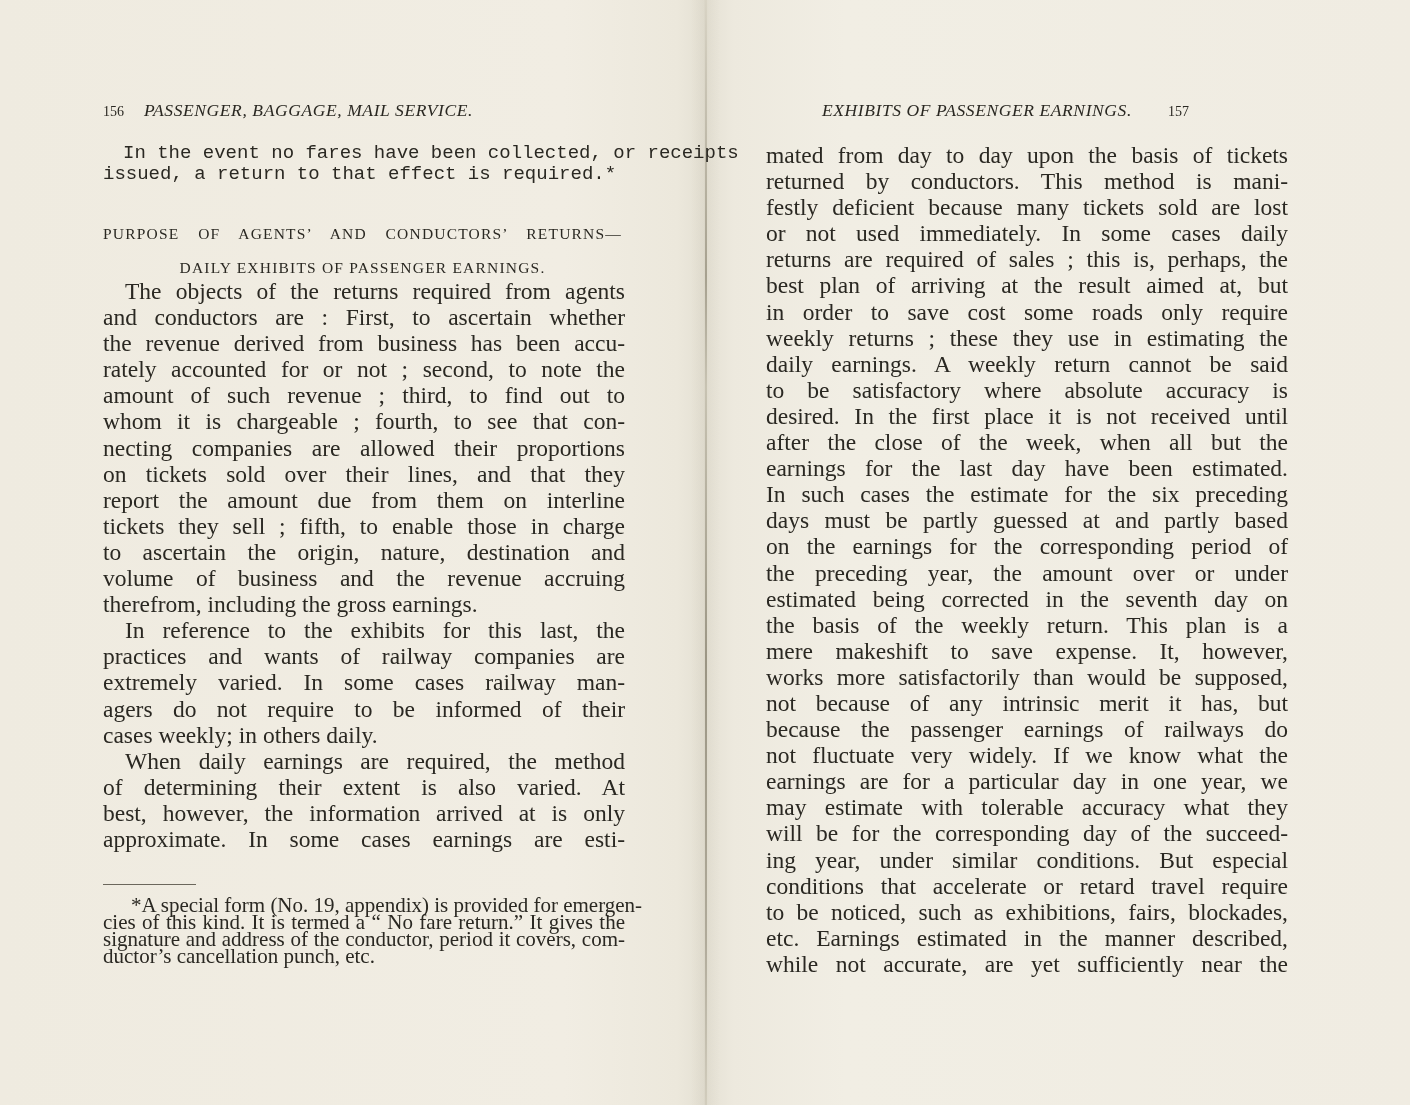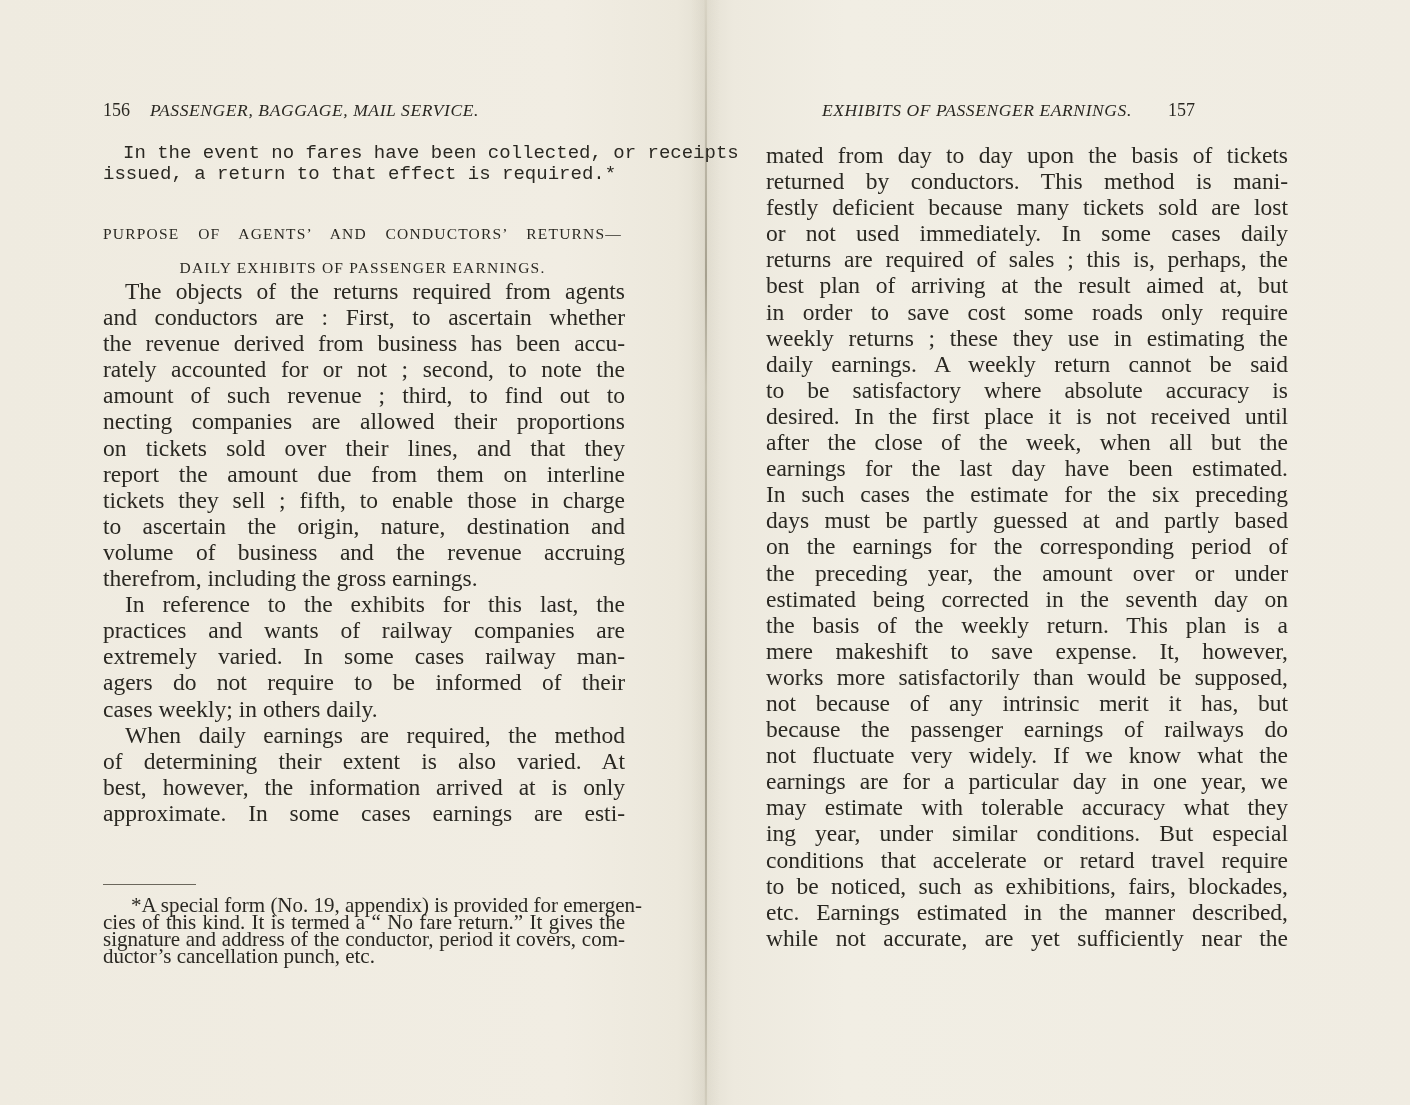--- a/index.html
+++ b/index.html
@@ -47,21 +47,21 @@
 
     .running-head {
       position: absolute;
       top: 100px;
       font-size: 17.5px;
       letter-spacing: 0.6px;
       white-space: nowrap;
     }
     .running-head .folio {
       font-style: normal;
-      font-size: 18px;
+      font-size: 14px;
       letter-spacing: 0;
     }
     .running-head .title {
       font-style: italic;
     }
     .left .running-head { left: 103px; }
     .left .running-head .title { margin-left: 20px; }
     .right .running-head { left: 138px; }
     .right .running-head .folio { margin-left: 36px; }
 
@@ -161,20 +161,21 @@
       <span class="line center">DAILY EXHIBITS OF PASSENGER EARNINGS.</span>
     </div>
 
     <div class="text-block body-text">
 
       <span class="line indent">The objects of the returns required from agents</span>
       <span class="line">and conductors are :  First, to ascertain whether</span>
       <span class="line">the revenue derived from business has been accu-</span>
       <span class="line">rately accounted for or not ; second, to note the</span>
       <span class="line">amount of such revenue ; third, to find out to</span>
+      <span class="line">whom it is chargeable ; fourth, to see that con-</span>
       <span class="line">necting companies are allowed their proportions</span>
       <span class="line">on tickets sold over their lines, and that they</span>
       <span class="line">report the amount due from them on interline</span>
       <span class="line">tickets they sell ; fifth, to enable those in charge</span>
       <span class="line">to ascertain the origin, nature, destination and</span>
       <span class="line">volume of business and the revenue accruing</span>
       <span class="line last">therefrom, including the gross earnings.</span>
 
       <span class="line indent">In reference to the exhibits for this last, the</span>
       <span class="line">practices and wants of railway companies are</span>
@@ -223,20 +224,21 @@
         <span class="line">the preceding year, the amount over or under</span>
         <span class="line">estimated being corrected in the seventh day on</span>
         <span class="line">the basis of the weekly return.  This plan is a</span>
         <span class="line">mere makeshift to save expense.  It, however,</span>
         <span class="line">works more satisfactorily than would be supposed,</span>
         <span class="line">not because of any intrinsic merit it has, but</span>
         <span class="line">because the passenger earnings of railways do</span>
         <span class="line">not fluctuate very widely.  If we know what the</span>
         <span class="line">earnings are for a particular day in one year, we</span>
         <span class="line">may estimate with tolerable accuracy what they</span>
+        <span class="line">will be for the corresponding day of the succeed-</span>
         <span class="line">ing year, under similar conditions.  But especial</span>
         <span class="line">conditions that accelerate or retard travel require</span>
         <span class="line">to be noticed, such as exhibitions, fairs, blockades,</span>
         <span class="line">etc.  Earnings estimated in the manner described,</span>
         <span class="line">while not accurate, are yet sufficiently near the</span>
       </div>
   </div>
 </div>
 
 </body></html>

